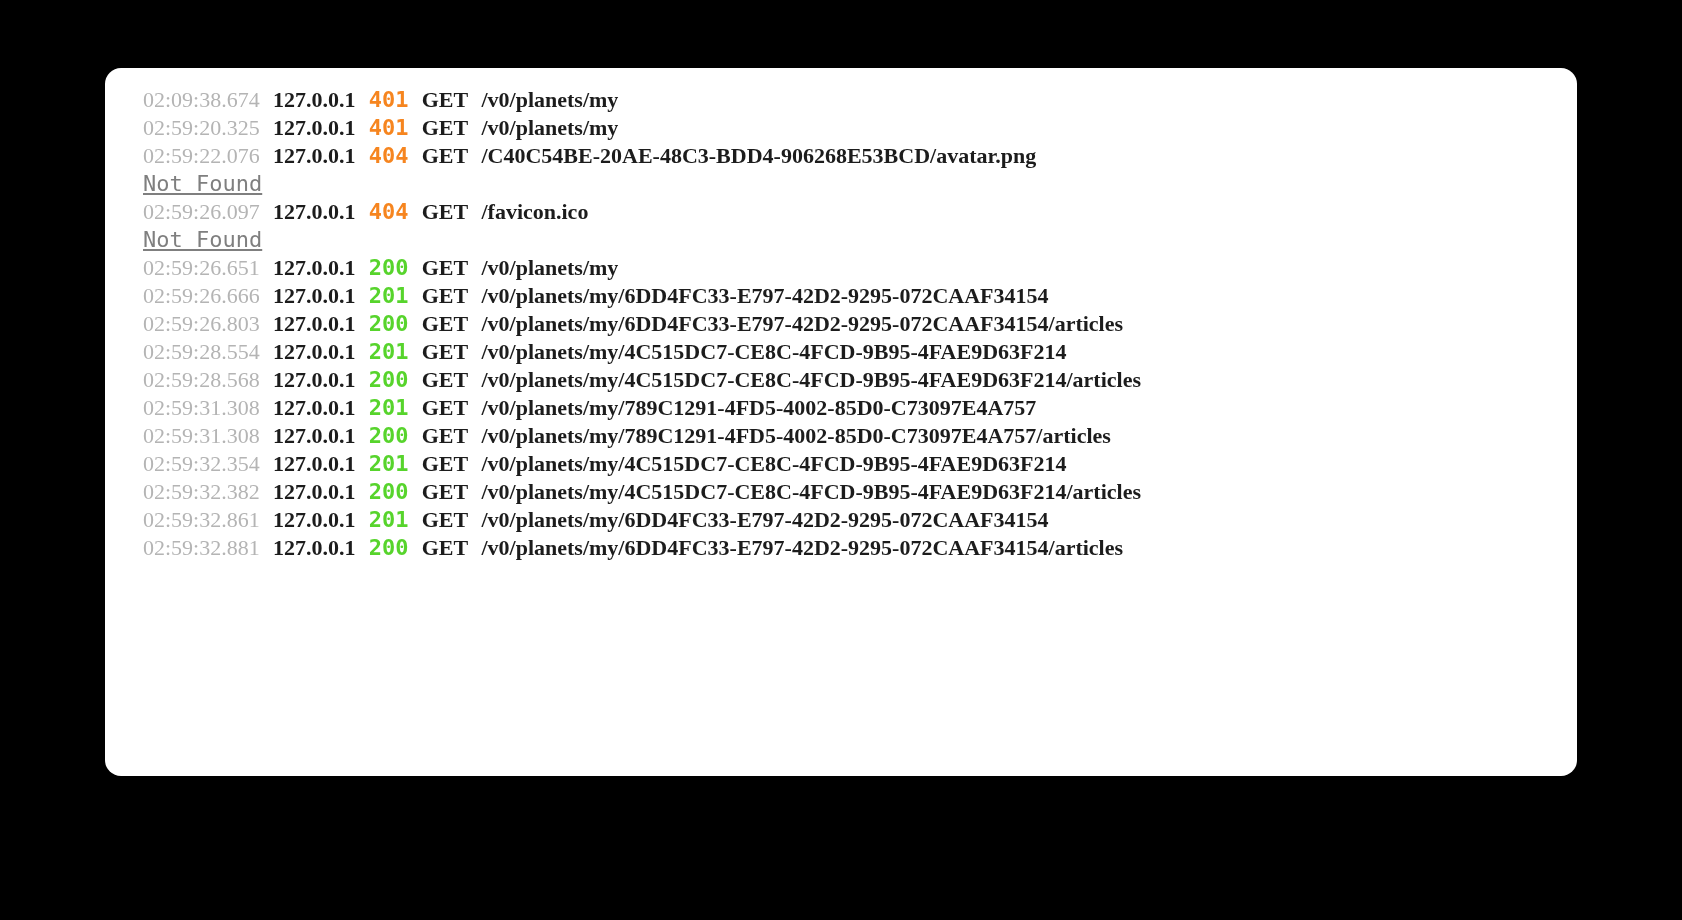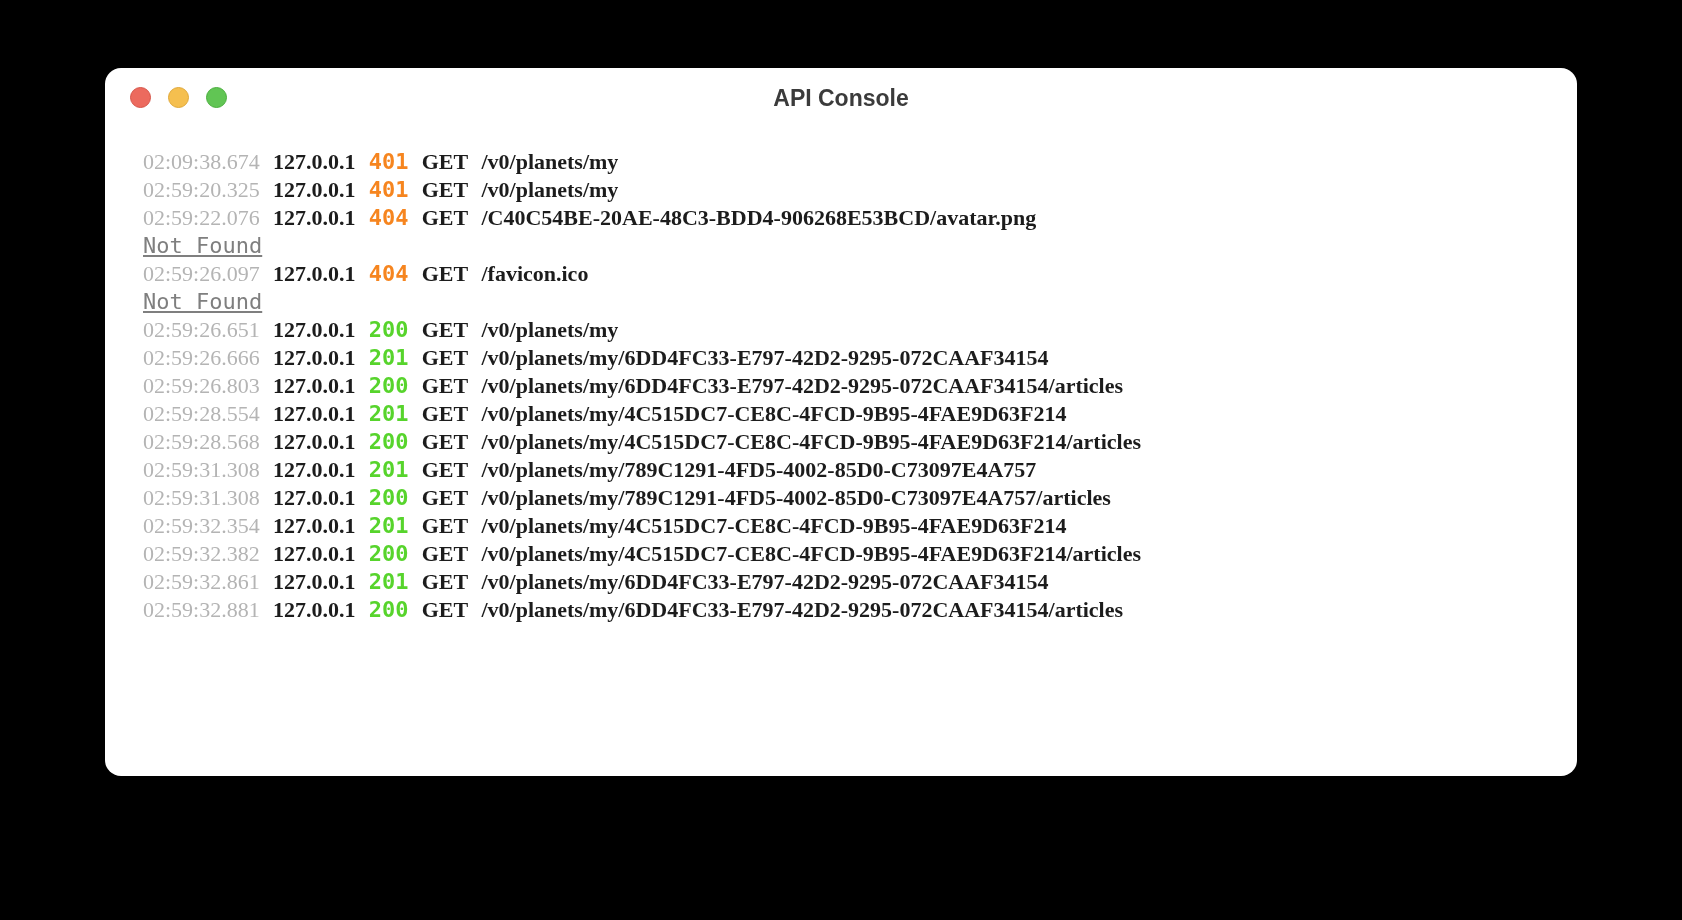--- a/index.html
+++ b/index.html
@@ -83,22 +83,14 @@
   .log-message {
     color: var(--msg-color, #7f7f7f);
     font-weight: 400;
     text-decoration: underline;
   }
 </style>
 </head>
 <body>
 
 <div class="window">
-  <div class="titlebar">
-    <div class="traffic-lights">
-      <button class="light close"></button>
-      <button class="light min"></button>
-      <button class="light max"></button>
-    </div>
-    <div class="window-title">API Console</div>
-  </div>
   <div class="log" id="log-list"><div class="log-line"><span class="ts">02:09:38.674</span> <span class="ip">127.0.0.1</span> <span class="status error">401</span> <span class="method">GET</span> <span class="path">/v0/planets/my</span></div><div class="log-line"><span class="ts">02:59:20.325</span> <span class="ip">127.0.0.1</span> <span class="status error">401</span> <span class="method">GET</span> <span class="path">/v0/planets/my</span></div><div class="log-line"><span class="ts">02:59:22.076</span> <span class="ip">127.0.0.1</span> <span class="status error">404</span> <span class="method">GET</span> <span class="path">/C40C54BE-20AE-48C3-BDD4-906268E53BCD/avatar.png</span></div><div class="log-message">Not Found</div><div class="log-line"><span class="ts">02:59:26.097</span> <span class="ip">127.0.0.1</span> <span class="status error">404</span> <span class="method">GET</span> <span class="path">/favicon.ico</span></div><div class="log-message">Not Found</div><div class="log-line"><span class="ts">02:59:26.651</span> <span class="ip">127.0.0.1</span> <span class="status success">200</span> <span class="method">GET</span> <span class="path">/v0/planets/my</span></div><div class="log-line"><span class="ts">02:59:26.666</span> <span class="ip">127.0.0.1</span> <span class="status success">201</span> <span class="method">GET</span> <span class="path">/v0/planets/my/6DD4FC33-E797-42D2-9295-072CAAF34154</span></div><div class="log-line"><span class="ts">02:59:26.803</span> <span class="ip">127.0.0.1</span> <span class="status success">200</span> <span class="method">GET</span> <span class="path">/v0/planets/my/6DD4FC33-E797-42D2-9295-072CAAF34154/articles</span></div><div class="log-line"><span class="ts">02:59:28.554</span> <span class="ip">127.0.0.1</span> <span class="status success">201</span> <span class="method">GET</span> <span class="path">/v0/planets/my/4C515DC7-CE8C-4FCD-9B95-4FAE9D63F214</span></div><div class="log-line"><span class="ts">02:59:28.568</span> <span class="ip">127.0.0.1</span> <span class="status success">200</span> <span class="method">GET</span> <span class="path">/v0/planets/my/4C515DC7-CE8C-4FCD-9B95-4FAE9D63F214/articles</span></div><div class="log-line"><span class="ts">02:59:31.308</span> <span class="ip">127.0.0.1</span> <span class="status success">201</span> <span class="method">GET</span> <span class="path">/v0/planets/my/789C1291-4FD5-4002-85D0-C73097E4A757</span></div><div class="log-line"><span class="ts">02:59:31.308</span> <span class="ip">127.0.0.1</span> <span class="status success">200</span> <span class="method">GET</span> <span class="path">/v0/planets/my/789C1291-4FD5-4002-85D0-C73097E4A757/articles</span></div><div class="log-line"><span class="ts">02:59:32.354</span> <span class="ip">127.0.0.1</span> <span class="status success">201</span> <span class="method">GET</span> <span class="path">/v0/planets/my/4C515DC7-CE8C-4FCD-9B95-4FAE9D63F214</span></div><div class="log-line"><span class="ts">02:59:32.382</span> <span class="ip">127.0.0.1</span> <span class="status success">200</span> <span class="method">GET</span> <span class="path">/v0/planets/my/4C515DC7-CE8C-4FCD-9B95-4FAE9D63F214/articles</span></div><div class="log-line"><span class="ts">02:59:32.861</span> <span class="ip">127.0.0.1</span> <span class="status success">201</span> <span class="method">GET</span> <span class="path">/v0/planets/my/6DD4FC33-E797-42D2-9295-072CAAF34154</span></div><div class="log-line"><span class="ts">02:59:32.881</span> <span class="ip">127.0.0.1</span> <span class="status success">200</span> <span class="method">GET</span> <span class="path">/v0/planets/my/6DD4FC33-E797-42D2-9295-072CAAF34154/articles</span></div></div>
 </div>
 
 </body></html>

